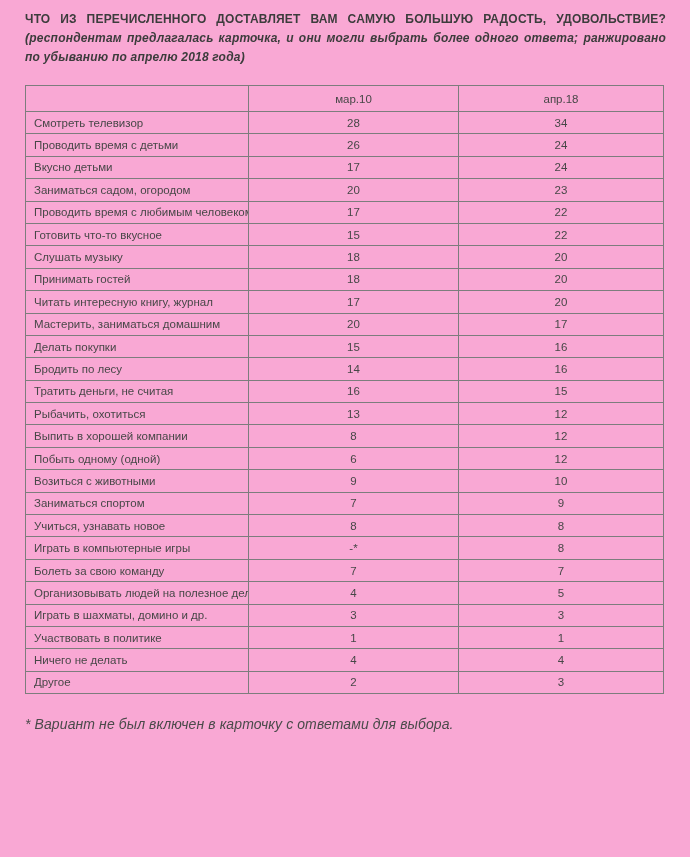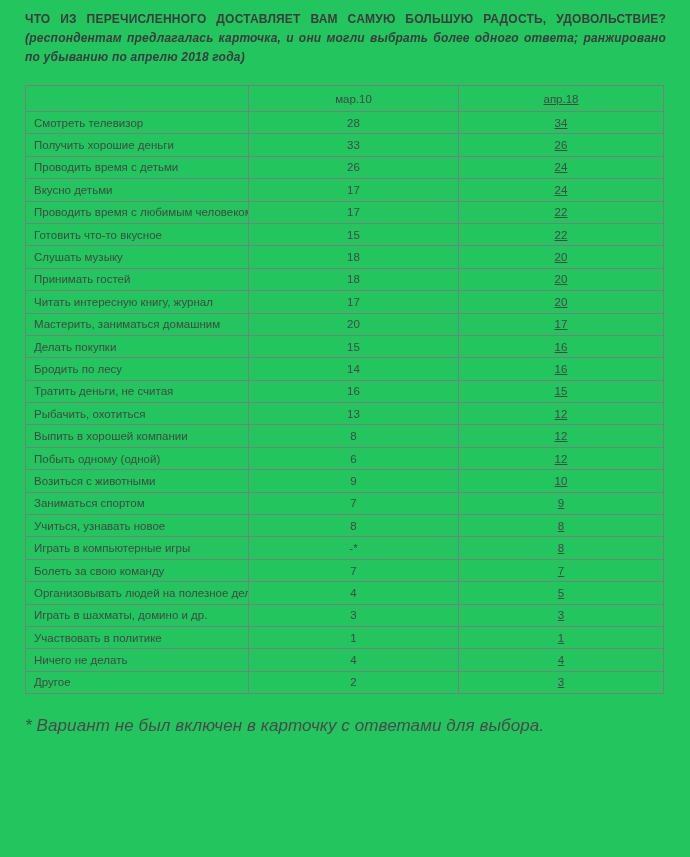--- a/index.html
+++ b/index.html
@@ -7,21 +7,21 @@
     width: 690px;
     background: #fdfdfd;
     font-family: "Liberation Sans", sans-serif;
     color: #424242;
   }
   .page {
     position: relative;
     width: 690px;
     height: 857px;
     padding: 10px 24px 0 25px;
-    background: #22c55e;
+    background: #f9a8d4;
     overflow: hidden;
   }
   .title {
     font-size: 12px;
     font-weight: bold;
     line-height: 19px;
     text-align: justify;
     color: #3c3c3c;
     letter-spacing: 0.2px;
   }
@@ -47,25 +47,25 @@
   col.c-activity { width: 223px; }
   col.c-mar      { width: 210px; }
   col.c-apr      { width: 205px; }
   thead tr { height: 26px; margin-top: 15px; }
   tbody tr { height: 22.4px; }
   .td-activity {
     text-align: left;
     padding-left: 8px;
   }
   .td-center { text-align: center; }
-  .td-bold   { font-weight: bold; color: #3c3c3c; text-decoration: underline; }
+  .td-bold   { font-weight: bold; color: #3c3c3c; }
   th.td-center { text-align: center; }
   .footnote {
     margin-top: 22px;
-    font-size: 17px;
+    font-size: 14px;
     font-style: italic;
     color: #4a4a4a;
     letter-spacing: 0.1px;
   }
 </style>
 </head>
 <body>
 
 <div class="page">
 
@@ -84,35 +84,35 @@
         <th class="td-center td-bold">апр.18</th>
       </tr>
     </thead>
     <tbody>
         <tr>
           <td class="td-activity">Смотреть телевизор</td>
           <td class="td-center">28</td>
           <td class="td-center td-bold">34</td>
         </tr>
         <tr>
-          <td class="td-activity">Получить хорошие деньги</td>
-          <td class="td-center">33</td>
-          <td class="td-center td-bold">26</td>
-        </tr>
-        <tr>
           <td class="td-activity">Проводить время с детьми</td>
           <td class="td-center">26</td>
           <td class="td-center td-bold">24</td>
         </tr>
         <tr>
           <td class="td-activity">Вкусно детьми</td>
           <td class="td-center">17</td>
           <td class="td-center td-bold">24</td>
         </tr>
         <tr>
+          <td class="td-activity">Заниматься садом, огородом</td>
+          <td class="td-center">20</td>
+          <td class="td-center td-bold">23</td>
+        </tr>
+        <tr>
           <td class="td-activity">Проводить время с любимым человеком</td>
           <td class="td-center">17</td>
           <td class="td-center td-bold">22</td>
         </tr>
         <tr>
           <td class="td-activity">Готовить что-то вкусное</td>
           <td class="td-center">15</td>
           <td class="td-center td-bold">22</td>
         </tr>
         <tr>

